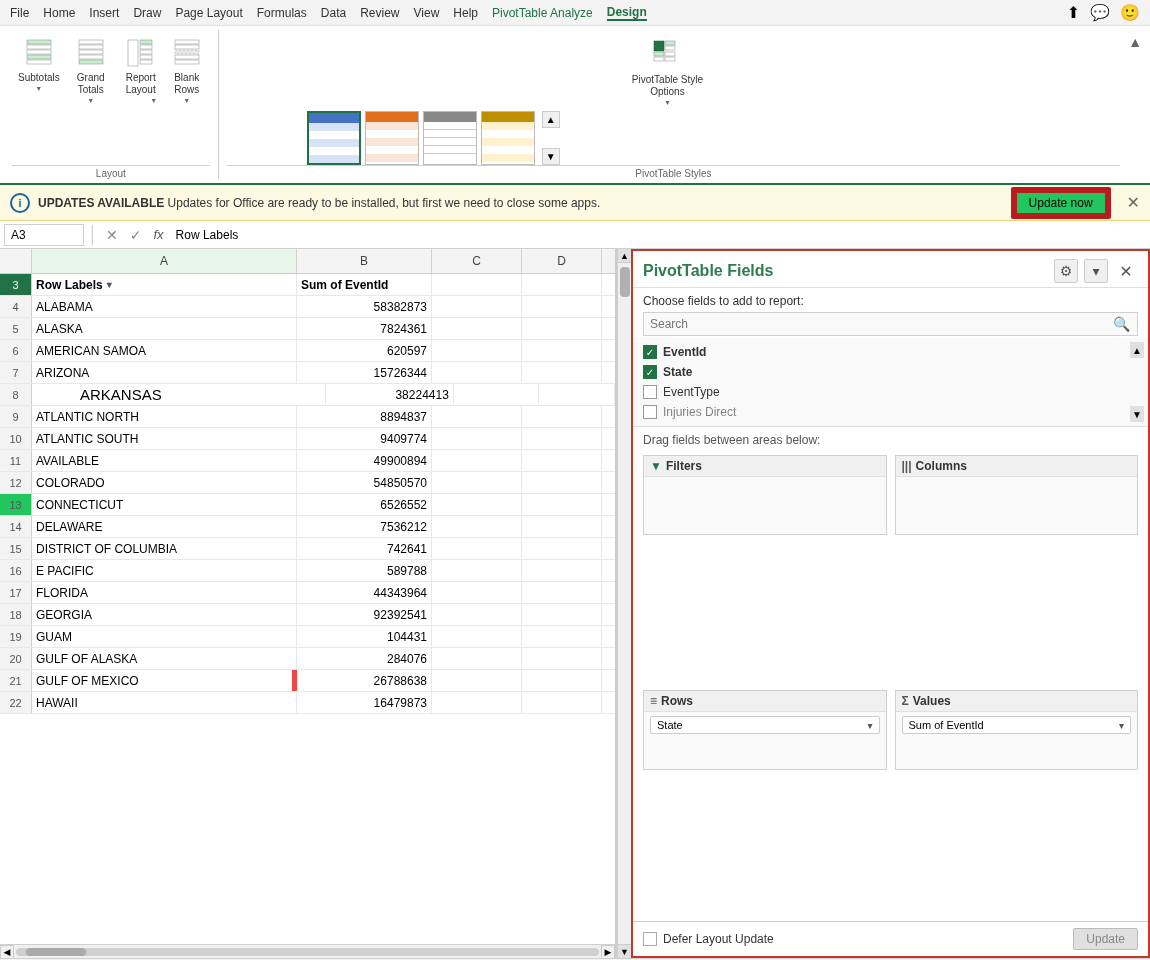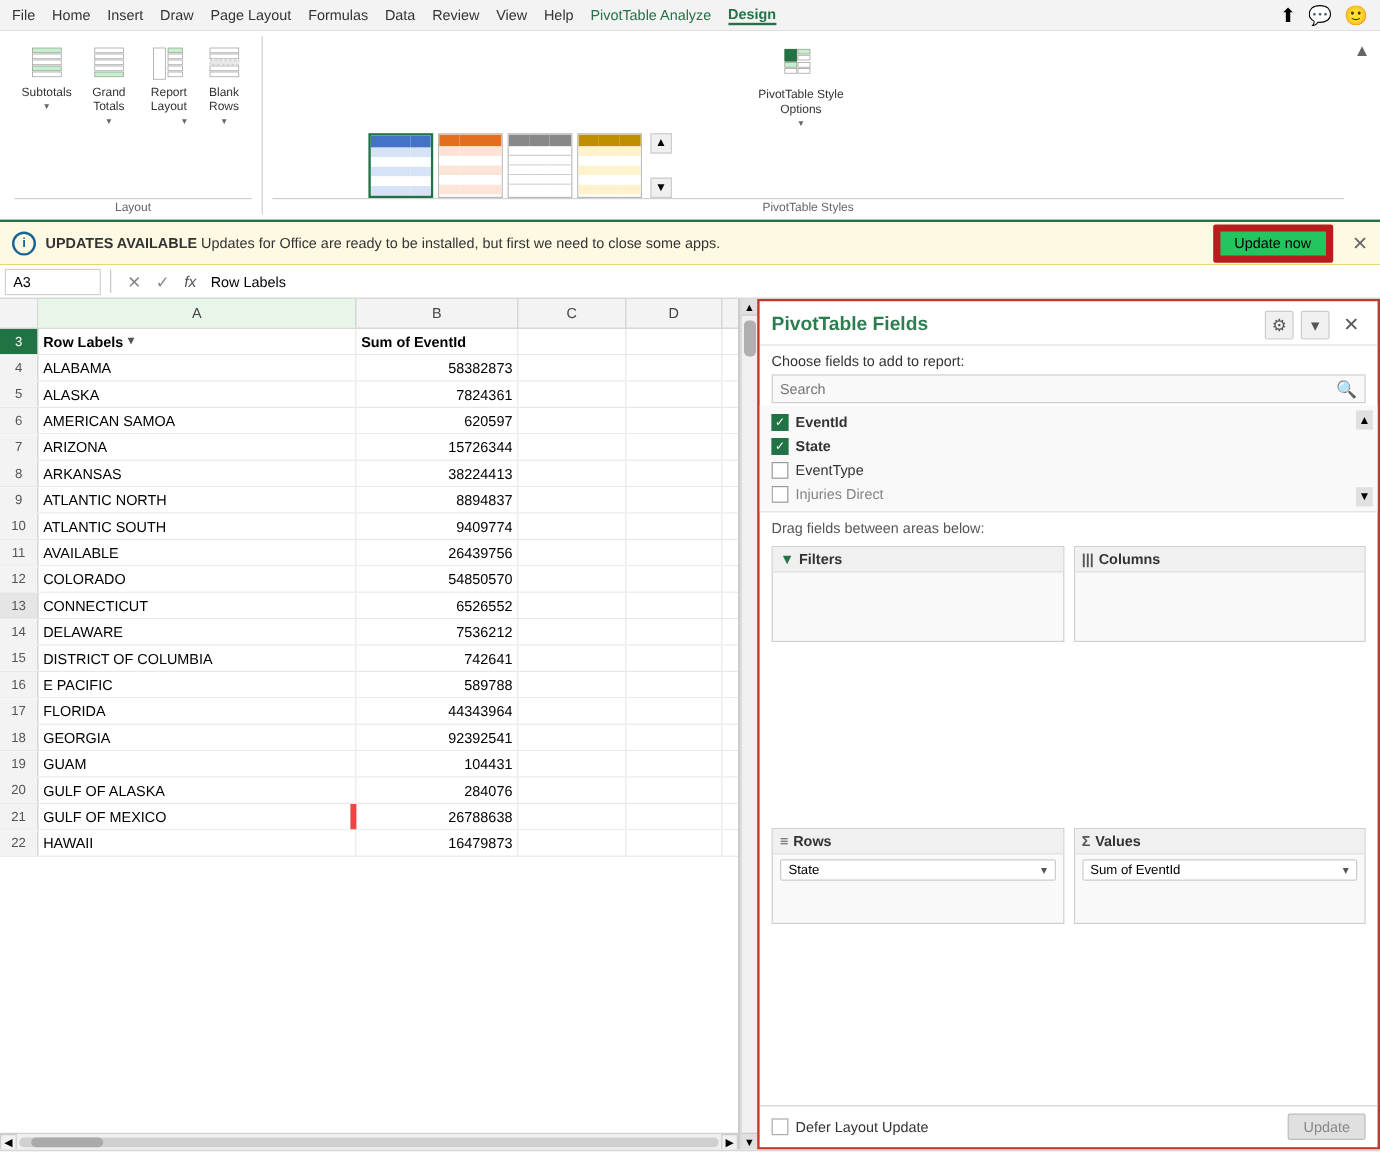--- a/index.html
+++ b/index.html
@@ -318,21 +318,21 @@
   </div>
           <div style="display: flex; height: 22px; border-bottom: 1px solid rgb(232, 232, 232); background: rgb(255, 255, 255);">
     <div style="width:32px;min-width:32px;text-align:center;font-size:11px;color:#555;border-right:1px solid #d0d0d0;line-height:22px;background:#f3f3f3;">7</div>
     <div style="width:265px;border-right:1px solid #e8e8e8;line-height:22px;padding:0 4px;font-size:12px;overflow:hidden;white-space:nowrap;">ARIZONA</div>
     <div style="width:135px;border-right:1px solid #e8e8e8;line-height:22px;padding:0 4px;font-size:12px;text-align:right;overflow:hidden;white-space:nowrap;">15726344</div>
     <div style="width:90px;border-right:1px solid #e8e8e8;line-height:22px;padding:0 4px;font-size:12px;"></div>
     <div style="width:80px;border-right:1px solid #e8e8e8;line-height:22px;padding:0 4px;font-size:12px;"></div>
   </div>
           <div style="display: flex; height: 22px; border-bottom: 1px solid rgb(232, 232, 232); background: rgb(255, 255, 255);">
     <div style="width:32px;min-width:32px;text-align:center;font-size:11px;color:#555;border-right:1px solid #d0d0d0;line-height:22px;background:#f3f3f3;">8</div>
-    <div style="width:265px;border-right:1px solid #e8e8e8;line-height:22px;padding:0 4px;font-size:12px;overflow:hidden;white-space:nowrap;">ARKANSAS</div>
+    <div style="width:265px;border-right:1px solid #e8e8e8;line-height:22px;padding:0 4px;font-size:15px;overflow:hidden;white-space:nowrap;margin-left:44px;">ARKANSAS</div>
     <div style="width:135px;border-right:1px solid #e8e8e8;line-height:22px;padding:0 4px;font-size:12px;text-align:right;overflow:hidden;white-space:nowrap;">38224413</div>
     <div style="width:90px;border-right:1px solid #e8e8e8;line-height:22px;padding:0 4px;font-size:12px;"></div>
     <div style="width:80px;border-right:1px solid #e8e8e8;line-height:22px;padding:0 4px;font-size:12px;"></div>
   </div>
           <div style="display: flex; height: 22px; border-bottom: 1px solid rgb(232, 232, 232); background: rgb(255, 255, 255);">
     <div style="width:32px;min-width:32px;text-align:center;font-size:11px;color:#555;border-right:1px solid #d0d0d0;line-height:22px;background:#f3f3f3;">9</div>
     <div style="width:265px;border-right:1px solid #e8e8e8;line-height:22px;padding:0 4px;font-size:12px;overflow:hidden;white-space:nowrap;">ATLANTIC NORTH</div>
     <div style="width:135px;border-right:1px solid #e8e8e8;line-height:22px;padding:0 4px;font-size:12px;text-align:right;overflow:hidden;white-space:nowrap;">8894837</div>
     <div style="width:90px;border-right:1px solid #e8e8e8;line-height:22px;padding:0 4px;font-size:12px;"></div>
     <div style="width:80px;border-right:1px solid #e8e8e8;line-height:22px;padding:0 4px;font-size:12px;"></div>
@@ -340,33 +340,33 @@
           <div style="display: flex; height: 22px; border-bottom: 1px solid rgb(232, 232, 232); background: rgb(255, 255, 255);">
     <div style="width:32px;min-width:32px;text-align:center;font-size:11px;color:#555;border-right:1px solid #d0d0d0;line-height:22px;background:#f3f3f3;">10</div>
     <div style="width:265px;border-right:1px solid #e8e8e8;line-height:22px;padding:0 4px;font-size:12px;overflow:hidden;white-space:nowrap;">ATLANTIC SOUTH</div>
     <div style="width:135px;border-right:1px solid #e8e8e8;line-height:22px;padding:0 4px;font-size:12px;text-align:right;overflow:hidden;white-space:nowrap;">9409774</div>
     <div style="width:90px;border-right:1px solid #e8e8e8;line-height:22px;padding:0 4px;font-size:12px;"></div>
     <div style="width:80px;border-right:1px solid #e8e8e8;line-height:22px;padding:0 4px;font-size:12px;"></div>
   </div>
           <div style="display: flex; height: 22px; border-bottom: 1px solid rgb(232, 232, 232); background: rgb(255, 255, 255);">
     <div style="width:32px;min-width:32px;text-align:center;font-size:11px;color:#555;border-right:1px solid #d0d0d0;line-height:22px;background:#f3f3f3;">11</div>
     <div style="width:265px;border-right:1px solid #e8e8e8;line-height:22px;padding:0 4px;font-size:12px;overflow:hidden;white-space:nowrap;">AVAILABLE</div>
-    <div style="width:135px;border-right:1px solid #e8e8e8;line-height:22px;padding:0 4px;font-size:12px;text-align:right;overflow:hidden;white-space:nowrap;">26439756</div>
+    <div style="width:135px;border-right:1px solid #e8e8e8;line-height:22px;padding:0 4px;font-size:12px;text-align:right;overflow:hidden;white-space:nowrap;">49900894</div>
     <div style="width:90px;border-right:1px solid #e8e8e8;line-height:22px;padding:0 4px;font-size:12px;"></div>
     <div style="width:80px;border-right:1px solid #e8e8e8;line-height:22px;padding:0 4px;font-size:12px;"></div>
   </div>
           <div style="display: flex; height: 22px; border-bottom: 1px solid rgb(232, 232, 232); background: rgb(255, 255, 255);">
     <div style="width:32px;min-width:32px;text-align:center;font-size:11px;color:#555;border-right:1px solid #d0d0d0;line-height:22px;background:#f3f3f3;">12</div>
     <div style="width:265px;border-right:1px solid #e8e8e8;line-height:22px;padding:0 4px;font-size:12px;overflow:hidden;white-space:nowrap;">COLORADO</div>
     <div style="width:135px;border-right:1px solid #e8e8e8;line-height:22px;padding:0 4px;font-size:12px;text-align:right;overflow:hidden;white-space:nowrap;">54850570</div>
     <div style="width:90px;border-right:1px solid #e8e8e8;line-height:22px;padding:0 4px;font-size:12px;"></div>
     <div style="width:80px;border-right:1px solid #e8e8e8;line-height:22px;padding:0 4px;font-size:12px;"></div>
   </div>
           <div style="display: flex; height: 22px; border-bottom: 1px solid rgb(232, 232, 232); background: rgb(255, 255, 255);">
-    <div style="width:32px;min-width:32px;text-align:center;font-size:11px;color:#555;border-right:1px solid #d0d0d0;line-height:22px;background:#e5e5e5;">13</div>
+    <div style="width:32px;min-width:32px;text-align:center;font-size:11px;color:#555;border-right:1px solid #d0d0d0;line-height:22px;background:#22c55e;">13</div>
     <div style="width:265px;border-right:1px solid #e8e8e8;line-height:22px;padding:0 4px;font-size:12px;overflow:hidden;white-space:nowrap;">CONNECTICUT</div>
     <div style="width:135px;border-right:1px solid #e8e8e8;line-height:22px;padding:0 4px;font-size:12px;text-align:right;overflow:hidden;white-space:nowrap;">6526552</div>
     <div style="width:90px;border-right:1px solid #e8e8e8;line-height:22px;padding:0 4px;font-size:12px;"></div>
     <div style="width:80px;border-right:1px solid #e8e8e8;line-height:22px;padding:0 4px;font-size:12px;"></div>
   </div>
           <div style="display: flex; height: 22px; border-bottom: 1px solid rgb(232, 232, 232); background: rgb(255, 255, 255);">
     <div style="width:32px;min-width:32px;text-align:center;font-size:11px;color:#555;border-right:1px solid #d0d0d0;line-height:22px;background:#f3f3f3;">14</div>
     <div style="width:265px;border-right:1px solid #e8e8e8;line-height:22px;padding:0 4px;font-size:12px;overflow:hidden;white-space:nowrap;">DELAWARE</div>
     <div style="width:135px;border-right:1px solid #e8e8e8;line-height:22px;padding:0 4px;font-size:12px;text-align:right;overflow:hidden;white-space:nowrap;">7536212</div>
     <div style="width:90px;border-right:1px solid #e8e8e8;line-height:22px;padding:0 4px;font-size:12px;"></div>

